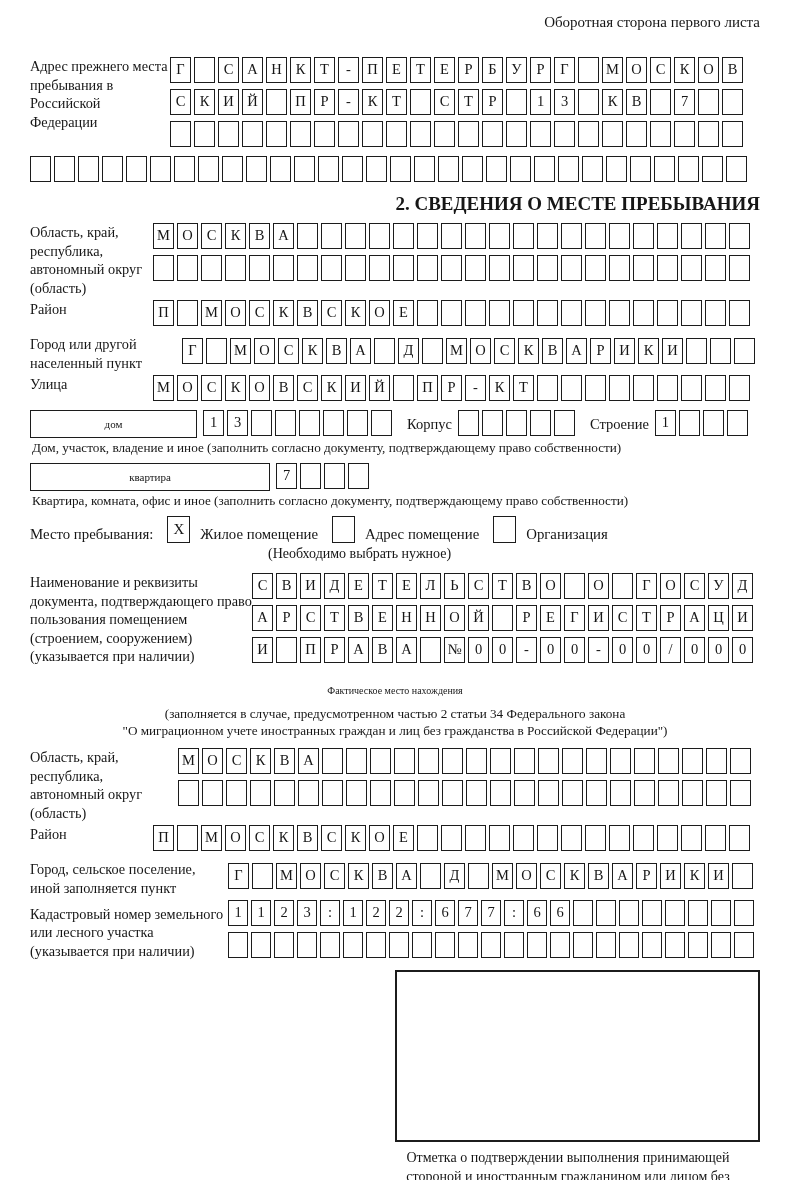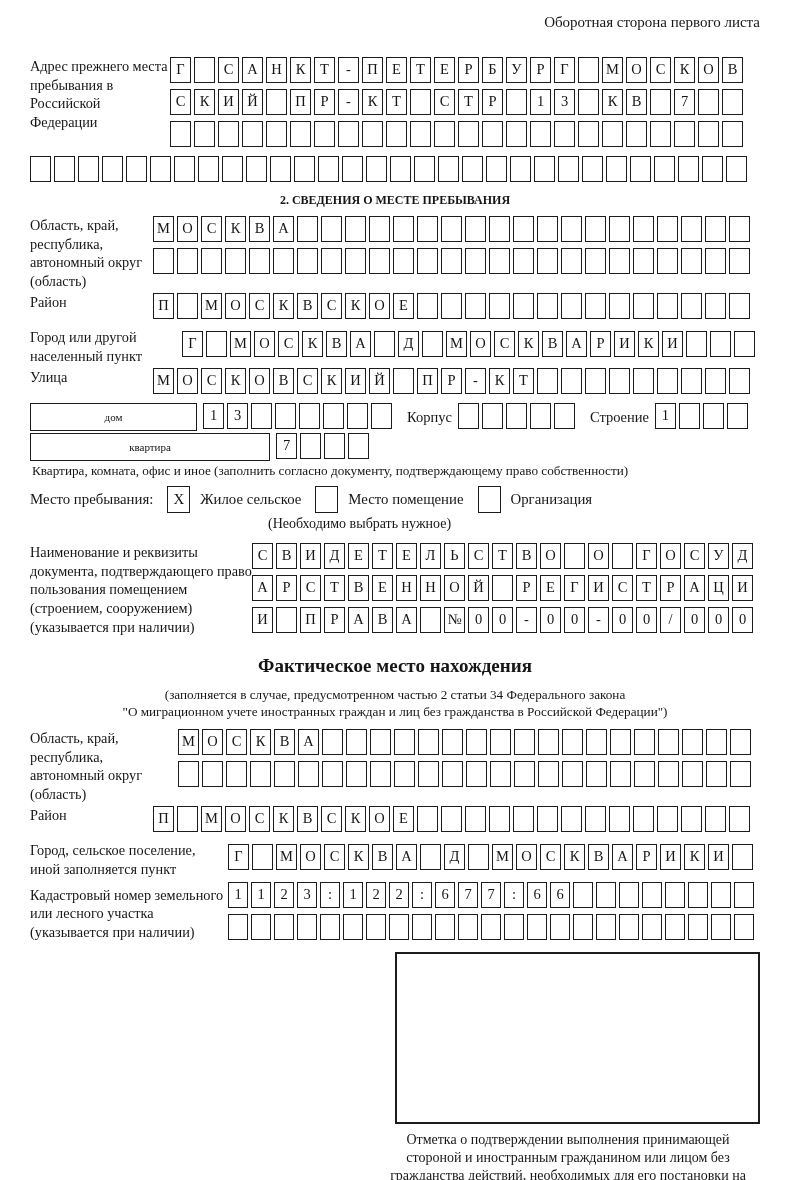--- a/index.html
+++ b/index.html
@@ -10,31 +10,31 @@
   .field.vcenter{align-items:center;}
   .flabel{font-size:14.3px;line-height:1.3;flex-shrink:0;}
   .w123{width:123px}.w140{width:140px}.w148{width:148px}.w152{width:152px}.w198{width:198px}.w222{width:222px}
   .boxrow{white-space:nowrap;height:29px;margin-bottom:3px;}
   .cell{display:inline-block;box-sizing:border-box;width:21px;height:26px;border:1.6px solid #1c1c1c;
         margin-right:3px;text-align:center;font-size:14.5px;line-height:22px;vertical-align:top;}
   .tight .cell{width:20px;}
   .fullrow{margin-bottom:2px;}
   .caption{font-size:13.2px;line-height:1.28;}
   .center{text-align:center;}
-  .h2{font-size:12px;font-weight:bold;text-align:center;margin:8px 0;}
-  .h3{font-size:19px;font-weight:bold;text-align:center;margin:16px 0 10px;}
+  .h2{font-size:19px;font-weight:bold;text-align:right;margin:8px 0;}
+  .h3{font-size:10px;font-weight:normal;text-align:center;margin:16px 0 10px;}
   .houserow{display:flex;align-items:center;margin:2px 0;}
   .labelbox{box-sizing:border-box;border:1.8px solid #1c1c1c;height:28px;display:flex;align-items:center;
             justify-content:center;font-size:11px;flex-shrink:0;}
   .dombox{width:167px;margin-right:6px;}
   .kvbox{width:240px;margin-right:6px;}
   .houserow .boxrow{height:28px;margin-bottom:0;}
   .inline-label{font-size:14.5px;margin:0 6px 0 12px;flex-shrink:0;}
   .fieldcaption{margin:1px 0 6px 2px;}
-  .stayrow{display:flex;align-items:center;font-size:14.8px;margin:0 0 2px;}
+  .stayrow{display:flex;align-items:flex-end;font-size:14.8px;margin:0 0 2px;}
   .checkcell{box-sizing:border-box;display:inline-block;width:23px;height:27px;border:1.6px solid #1c1c1c;
              text-align:center;line-height:24px;font-size:15px;margin:0 10px 0 14px;flex-shrink:0;}
   .staynote{font-size:14px;margin:0 0 10px 238px;}
   .doc-field{margin-top:4px;}
   .stampbox{box-sizing:border-box;width:365px;height:172px;border:2px solid #1c1c1c;margin:6px 0 0 365px;}
   .stampcaption{font-size:14px;text-align:center;width:380px;margin:7px 0 0 348px;line-height:1.32;}
 </style>
 </head>
 <body>
 
@@ -78,33 +78,34 @@
   </div>
 
   <div class="houserow">
     <div class="labelbox dombox">дом</div>
     <div class="boxrow"><span class="cell">1</span><span class="cell">3</span><span class="cell"></span><span class="cell"></span><span class="cell"></span><span class="cell"></span><span class="cell"></span><span class="cell"></span></div>
     <span class="inline-label">Корпус</span>
     <div class="boxrow"><span class="cell"></span><span class="cell"></span><span class="cell"></span><span class="cell"></span><span class="cell"></span></div>
     <span class="inline-label">Строение</span>
     <div class="boxrow"><span class="cell">1</span><span class="cell"></span><span class="cell"></span><span class="cell"></span></div>
   </div>
+  <div class="caption fieldcaption">Дом, участок, владение и иное (заполнить согласно документу, подтверждающему право собственности)</div>
 
   <div class="houserow">
     <div class="labelbox kvbox">квартира</div>
     <div class="boxrow"><span class="cell">7</span><span class="cell"></span><span class="cell"></span><span class="cell"></span></div>
   </div>
   <div class="caption fieldcaption">Квартира, комната, офис и иное (заполнить согласно документу, подтверждающему право собственности)</div>
 
   <div class="stayrow">
     <span>Место пребывания:</span>
     <span class="checkcell">X</span>
-    <span>Жилое сельское</span>
+    <span>Жилое помещение</span>
     <span class="checkcell"></span>
-    <span>Место помещение</span>
+    <span>Адрес помещение</span>
     <span class="checkcell"></span>
     <span>Организация</span>
   </div>
   <div class="caption staynote">(Необходимо выбрать нужное)</div>
 
   <div class="field doc-field">
     <div class="flabel w222">Наименование и реквизиты документа, подтверждающего право пользования помещением (строением, сооружением) (указывается при наличии)</div>
     <div>
       <div class="boxrow"><span class="cell">С</span><span class="cell">В</span><span class="cell">И</span><span class="cell">Д</span><span class="cell">Е</span><span class="cell">Т</span><span class="cell">Е</span><span class="cell">Л</span><span class="cell">Ь</span><span class="cell">С</span><span class="cell">Т</span><span class="cell">В</span><span class="cell">О</span><span class="cell"></span><span class="cell">О</span><span class="cell"></span><span class="cell">Г</span><span class="cell">О</span><span class="cell">С</span><span class="cell">У</span><span class="cell">Д</span></div>
       <div class="boxrow"><span class="cell">А</span><span class="cell">Р</span><span class="cell">С</span><span class="cell">Т</span><span class="cell">В</span><span class="cell">Е</span><span class="cell">Н</span><span class="cell">Н</span><span class="cell">О</span><span class="cell">Й</span><span class="cell"></span><span class="cell">Р</span><span class="cell">Е</span><span class="cell">Г</span><span class="cell">И</span><span class="cell">С</span><span class="cell">Т</span><span class="cell">Р</span><span class="cell">А</span><span class="cell">Ц</span><span class="cell">И</span></div>

